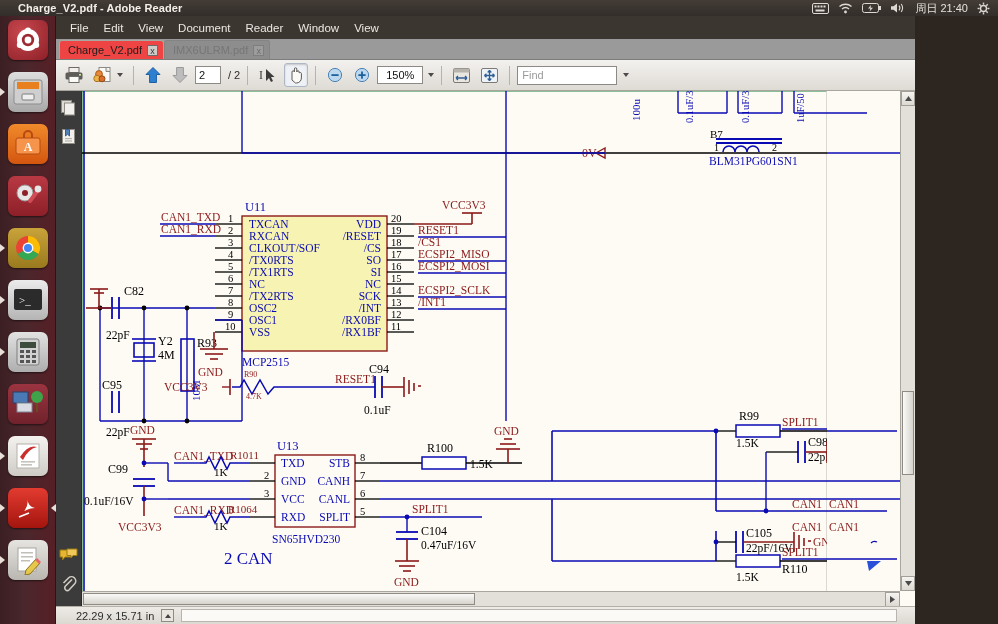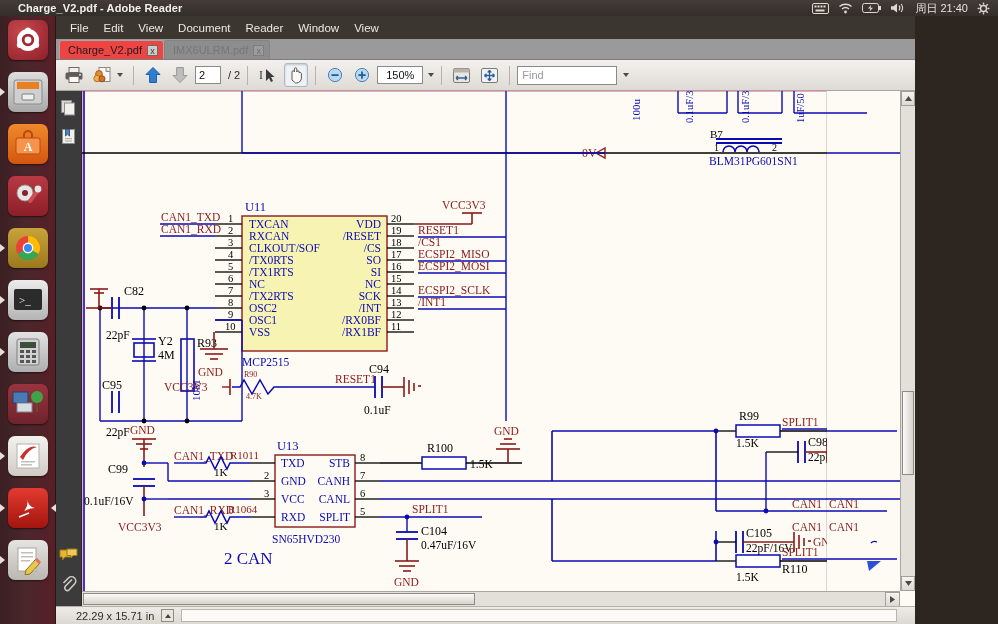--- a/index.html
+++ b/index.html
@@ -116,21 +116,21 @@
     width: 26px; background: #3b3b3b; display: flex; flex-direction: column;
     align-items: center; padding-top: 8px; gap: 8px;
     border-right: 1px solid #2a2a2a;
   }
   #navpanel .spacer { flex: 1; }
   #docarea { flex: 1; position: relative; background: #5a5a5a; overflow: hidden; }
 
   
   #page {
     position: absolute; left: 0; top: 0; width: 745px; height: 518px;
-    background: #ec4899; border-right: 1px solid #b9b6ae;
+    background: #15803d; border-right: 1px solid #b9b6ae;
   }
   #page2 {
     position: absolute; left: 745px; top: 0; width: 160px; height: 518px;
     background: #fdfbf4;
   }
 
   
   #vscroll {
     position: absolute; right: 0; top: 0; width: 15px; bottom: 15px;
     background: #e3e0da; border-left: 1px solid #a9a6a0;

